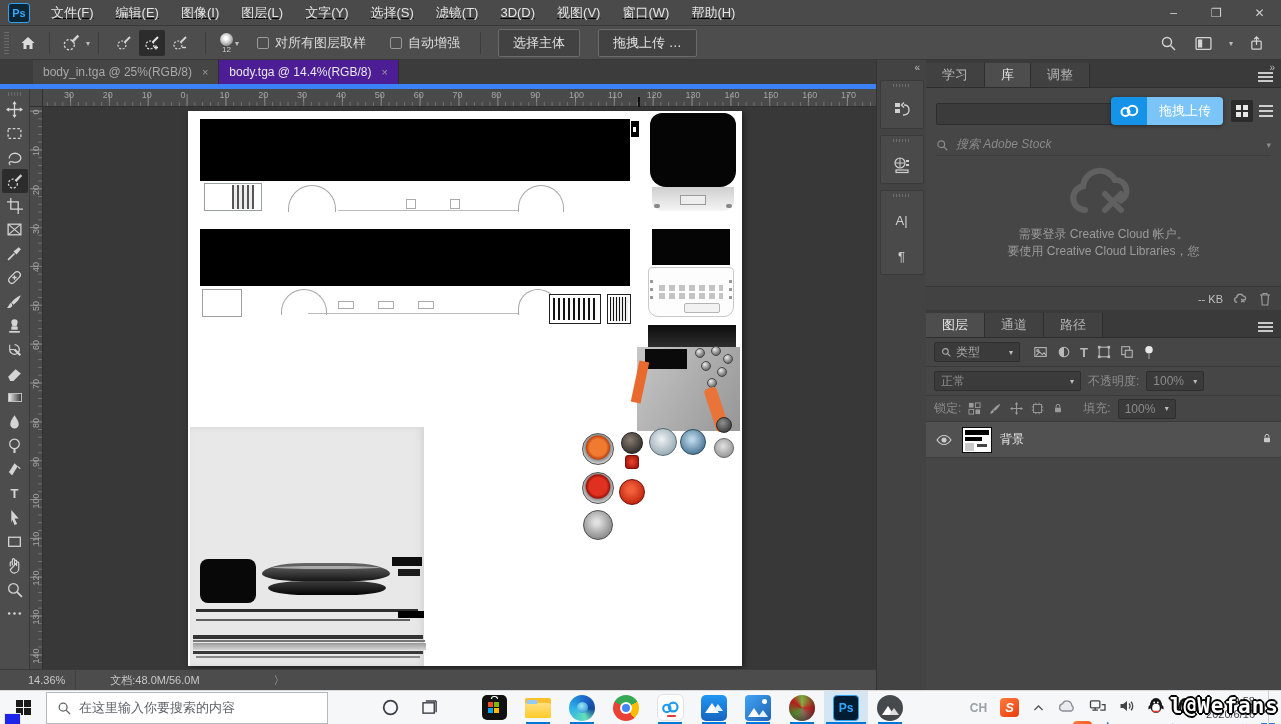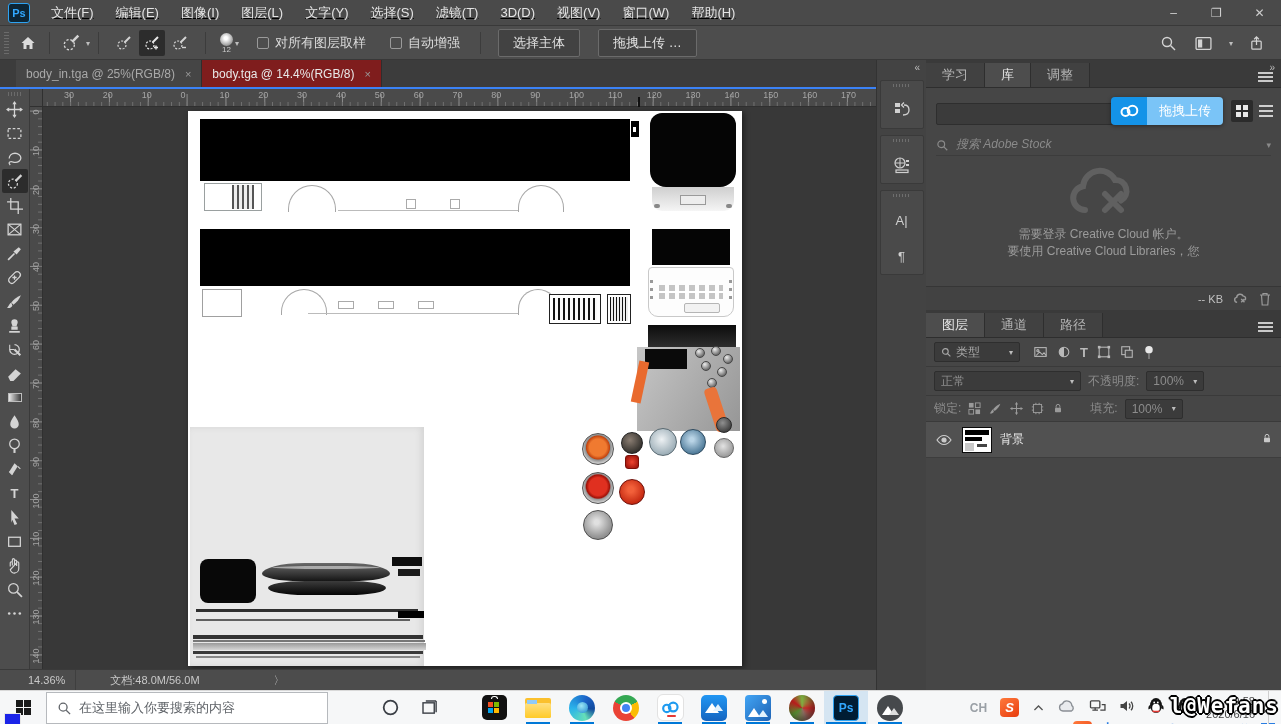--- a/index.html
+++ b/index.html
@@ -28,23 +28,23 @@
   .bs-circle{width:13px;height:13px;border-radius:50%;background:radial-gradient(circle at 45% 40%,#ffffff 15%,#9a9a9a 70%,#5f5f5f);}
   .bs-num{font-size:8px;color:#c9c9c9;line-height:8px;}
   .cb-wrap{display:flex;align-items:center;gap:6px;margin:0 12px;font-size:13px;color:#dcdcdc;}
   .cb{width:12px;height:12px;border:1px solid #9a9a9a;border-radius:2px;background:transparent;}
   .ob-btn{background:#424242;border:1px solid #6b6b6b;border-radius:2px;color:#e2e2e2;font-size:13px;padding:4px 14px;margin:0 9px;}
   .ob-right{margin-left:auto;display:flex;align-items:center;gap:10px;margin-right:12px;}
   
   .app-body{position:absolute;left:0;top:60px;width:1281px;height:630px;display:flex;}
   .left-area{width:876px;height:630px;display:flex;flex-direction:column;}
   
-  .tabbar{height:29px;background:#3c3c3c;display:flex;align-items:stretch;padding-left:16px;border-bottom:2px solid #3b82f6;}
+  .tabbar{height:29px;background:#3c3c3c;display:flex;align-items:stretch;padding-left:33px;border-bottom:5px solid #3b82f6;}
   .doc-tab{display:flex;align-items:center;gap:10px;padding:0 10px;font-size:12px;background:#454545;color:#a9a9a9;border-right:1px solid #2e2e2e;}
-  .doc-tab.active{background:#7f1d1d;color:#e8e8e8;}
+  .doc-tab.active{background:#4c1d95;color:#e8e8e8;}
   .doc-tab .tx{font-size:11px;color:#9a9a9a;}
   
   .main-row{height:580px;display:flex;}
   .toolbar{width:30px;height:580px;background:#4d4d4d;border-right:1px solid #3a3a3a;position:relative;}
   .grip-h{height:4px;margin:3px 8px 1px;background-image:repeating-linear-gradient(90deg,#6b6b6b 0 1px,transparent 1px 3px);}
   .tool{width:26px;height:24px;margin:0 auto;display:flex;align-items:center;justify-content:center;border-radius:2px;}
   .tool.active{background:#2c2c2c;}
   .tool svg{display:block;}
   .tT{color:#d4d4d4;font-size:13px;font-weight:bold;}
   .tG{width:14px;height:9px;border:1px solid #bdbdbd;background:linear-gradient(90deg,#e8e8e8,#3a3a3a);}
@@ -699,21 +699,21 @@
               </svg>
             <svg width="13" height="13" viewBox="0 0 16 16" fill="none" stroke="#9a9a9a" stroke-width="1.2">
                 <rect x="3" y="3" width="10" height="10"></rect>
                 <path d="M6 1v2M10 1v2M6 13v2M10 13v2M1 6h2M1 10h2M13 6h2M13 10h2"></path>
               </svg>
             <svg width="12" height="13" viewBox="0 0 16 16">
                 <rect x="4" y="7" width="8" height="6" rx="1" fill="#9a9a9a"></rect>
                 <path d="M5.5 7V5a2.5 2.5 0 015 0v2" fill="none" stroke="#9a9a9a" stroke-width="1.3"></path>
               </svg>
           </div>
-          <span style="margin-left:19px;">填充:</span>
+          <span style="margin-left:12px;">填充:</span>
           <div class="sel-box" style="width:58px;color:#8c8c8c;">
             <span>100%</span>
               <span class="chev" style="margin-left:auto;">▾</span>
           </div>
         </div>
         <div class="layer-list">
             <div class="layer-row">
               <div class="eye-cell">
                 <svg width="16" height="12" viewBox="0 0 16 12" fill="none" stroke="#ccc" stroke-width="1.2">
                   <path d="M1 6s3-4.5 7-4.5S15 6 15 6s-3 4.5-7 4.5S1 6 1 6z"></path>

